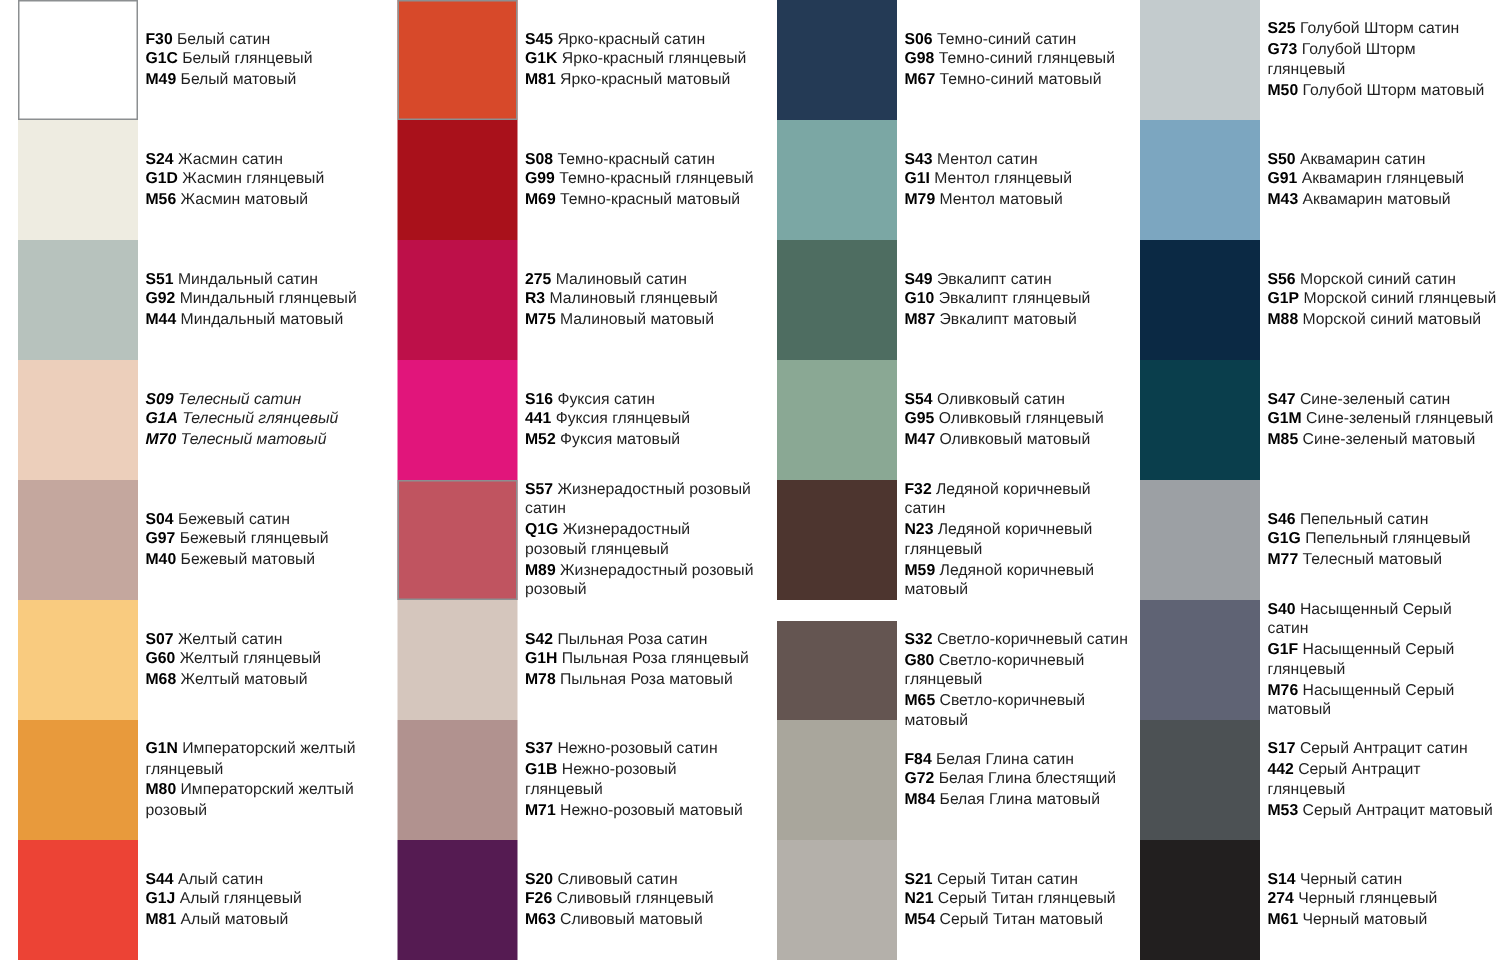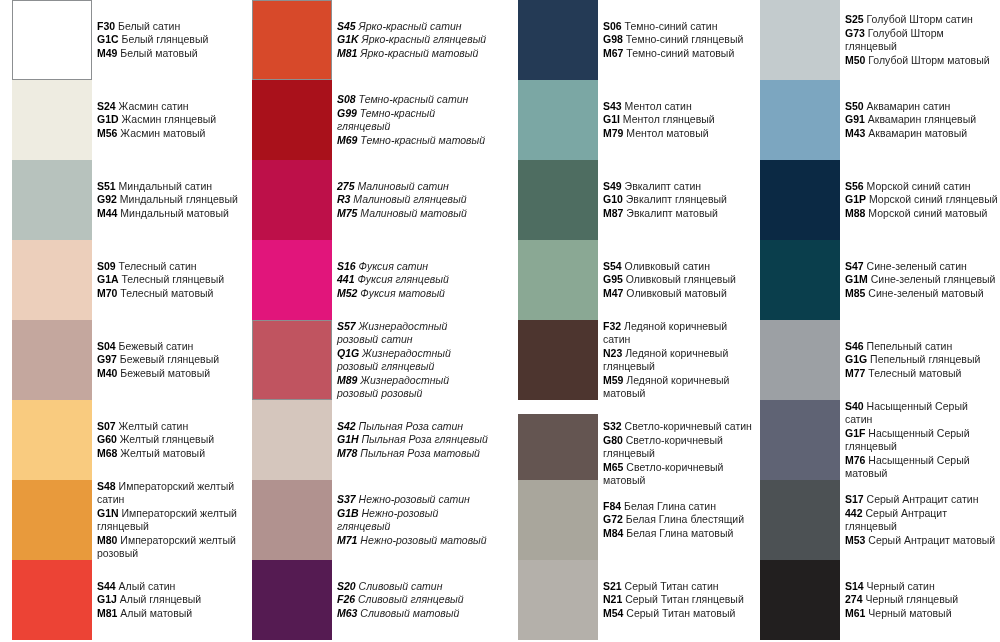--- a/index.html
+++ b/index.html
@@ -18,21 +18,21 @@
     width: 812px;
     height: 642px;
   }
   .col {
     position: absolute;
     top: 0;
     width: 250px;
     height: 642px;
   }
   .col-0 { left: 0px; }
-  .col-1 { left: 240px; font-style: italic; }
+  .col-1 { left: 253px; }
   .col-2 { left: 506px; }
   .col-3 { left: 748px; }
 
   .entry {
     position: absolute;
     left: 0;
     width: 250px;
     height: 80px;
   }
   .swatch {
@@ -93,21 +93,21 @@
         </div>
       </div>
       <div class="entry" style="top: 160px;">
         <div class="swatch" style="background: rgb(183, 194, 189);"></div>
         <div class="labels">
           <div class="line"><span class="code">S51</span> <span class="name">Миндальный сатин</span></div>
           <div class="line"><span class="code">G92</span> <span class="name">Миндальный глянцевый</span></div>
           <div class="line"><span class="code">M44</span> <span class="name">Миндальный матовый</span></div>
         </div>
       </div>
-      <div class="entry" style="top: 240px;">
+      <div class="entry" style="top: 240px; font-style: italic;">
         <div class="swatch" style="background: rgb(236, 207, 187);"></div>
         <div class="labels">
           <div class="line"><span class="code">S09</span> <span class="name">Телесный сатин</span></div>
           <div class="line"><span class="code">G1A</span> <span class="name">Телесный глянцевый</span></div>
           <div class="line"><span class="code">M70</span> <span class="name">Телесный матовый</span></div>
         </div>
       </div>
       <div class="entry" style="top: 320px;">
         <div class="swatch" style="background: rgb(196, 167, 158);"></div>
         <div class="labels">
@@ -120,21 +120,20 @@
         <div class="swatch" style="background: rgb(249, 203, 127);"></div>
         <div class="labels">
           <div class="line"><span class="code">S07</span> <span class="name">Желтый сатин</span></div>
           <div class="line"><span class="code">G60</span> <span class="name">Желтый глянцевый</span></div>
           <div class="line"><span class="code">M68</span> <span class="name">Желтый матовый</span></div>
         </div>
       </div>
       <div class="entry" style="top: 480px;">
         <div class="swatch" style="background: rgb(232, 154, 60);"></div>
         <div class="labels">
-          <div class="line"><span class="code">S48</span> <span class="name">Императорский желтый сатин</span></div>
           <div class="line"><span class="code">G1N</span> <span class="name">Императорский желтый глянцевый</span></div>
           <div class="line"><span class="code">M80</span> <span class="name">Императорский желтый розовый</span></div>
         </div>
       </div>
       <div class="entry" style="top: 560px;">
         <div class="swatch" style="background: rgb(236, 67, 53);"></div>
         <div class="labels">
           <div class="line"><span class="code">S44</span> <span class="name">Алый сатин</span></div>
           <div class="line"><span class="code">G1J</span> <span class="name">Алый глянцевый</span></div>
           <div class="line"><span class="code">M81</span> <span class="name">Алый матовый</span></div>

